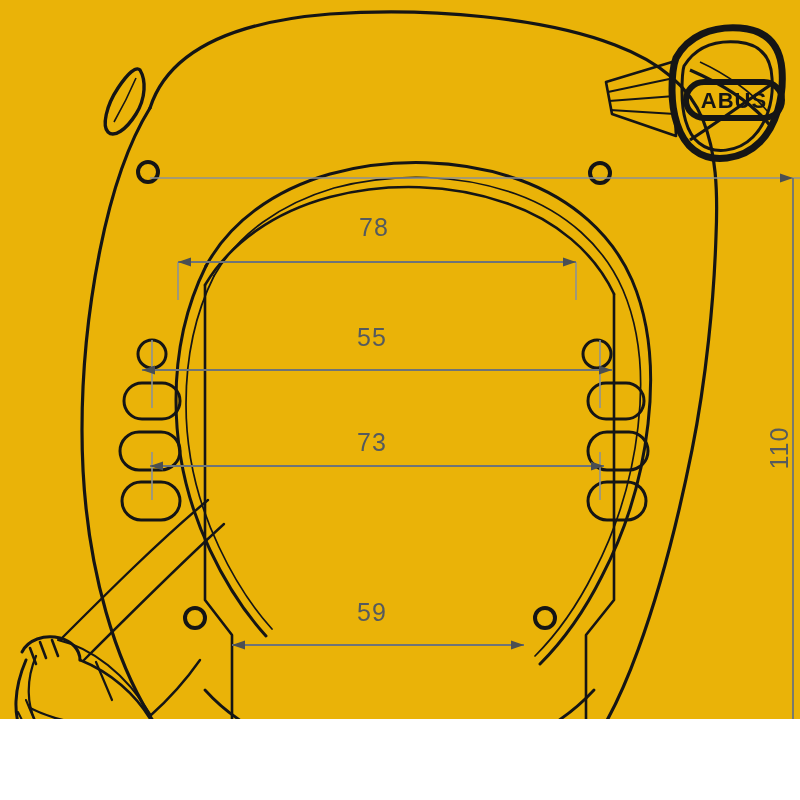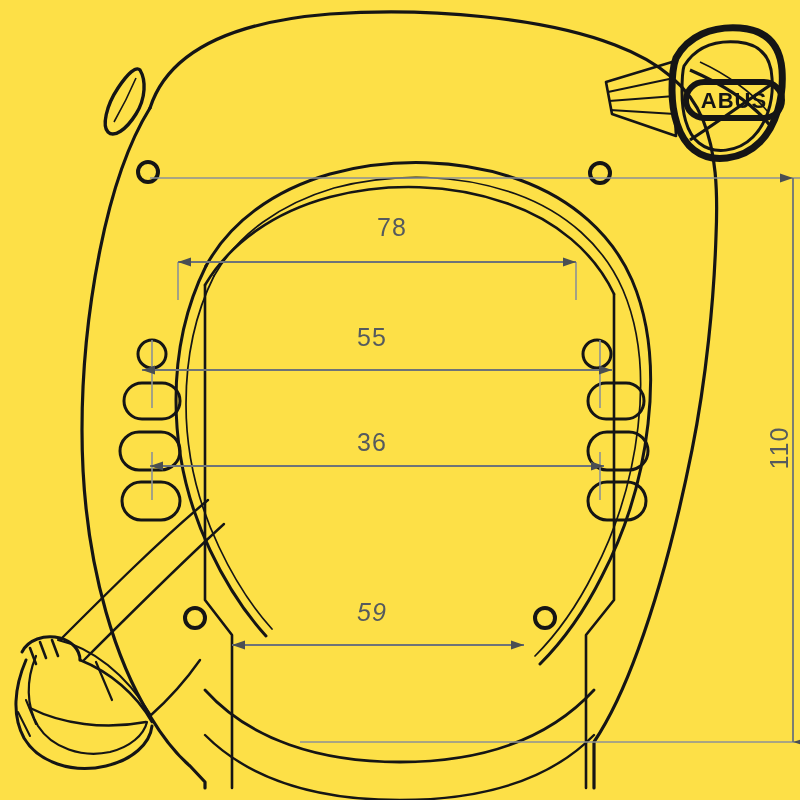--- a/index.html
+++ b/index.html
@@ -6,22 +6,22 @@
     margin: 0;
     padding: 0;
     background: #ffffff;
   }
   body {
     font-family: "Liberation Sans", sans-serif;
   }
   #stage {
     position: relative;
     width: 800px;
-    height: 800px;
-    background: #fde047;
+    height: 719px;
+    background: #eab308;
     overflow: hidden;
   }
   #drawing {
     position: absolute;
     left: 0;
     top: 0;
     width: 800px;
     height: 800px;
   }
   .dim-label {
@@ -242,23 +242,23 @@
     <g stroke="#6e7478" stroke-width="1.8" fill="none">
       <line x1="178" y1="262" x2="576" y2="262" marker-start="url(#arrL)" marker-end="url(#arrR)"></line>
       <line x1="142" y1="370" x2="612" y2="370" marker-start="url(#arrL)" marker-end="url(#arrR)"></line>
       <line x1="150" y1="466" x2="604" y2="466" marker-start="url(#arrL)" marker-end="url(#arrR)"></line>
       <line x1="232" y1="645" x2="524" y2="645" marker-start="url(#arrL)" marker-end="url(#arrR)"></line>
       <line x1="793" y1="178" x2="793" y2="742" marker-start="url(#arrU)" marker-end="url(#arrD)"></line>
     </g>
 
   </svg>
 
-  <div class="dim-label" id="label-78" style="left:392px; top:227px; transform:translate(-50%,-50%);">78</div>
+  <div class="dim-label" id="label-78" style="left:374px; top:227px; transform:translate(-50%,-50%);">78</div>
 
   <div class="dim-label" id="label-96" style="left:372px; top:337px; transform:translate(-50%,-50%);">55</div>
 
-  <div class="dim-label" id="label-86" style="left:372px; top:442px; transform:translate(-50%,-50%);">36</div>
-
-  <div class="dim-label" id="label-59" style="left:372px; top:612px; transform:translate(-50%,-50%);font-style:italic;">59</div>
+  <div class="dim-label" id="label-86" style="left:372px; top:442px; transform:translate(-50%,-50%);">73</div>
+
+  <div class="dim-label" id="label-59" style="left:372px; top:612px; transform:translate(-50%,-50%);">59</div>
 
   <div class="dim-label" id="label-110" style="left:779px; top:448px; transform:translate(-50%,-50%) rotate(-90deg);">110</div>
 
 </div>
 
 </body></html>

